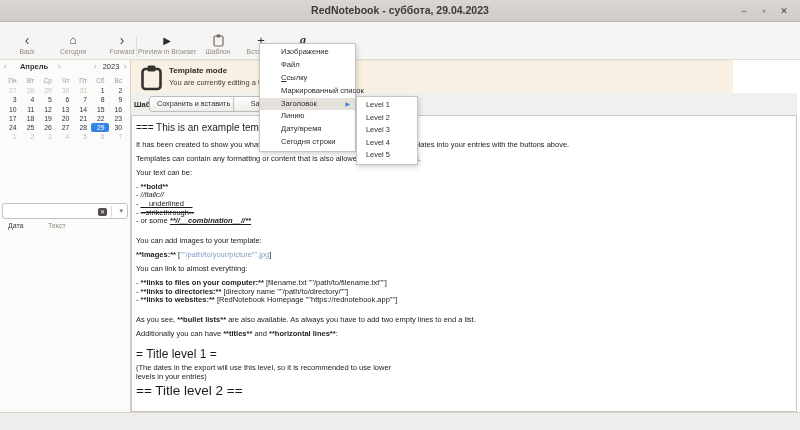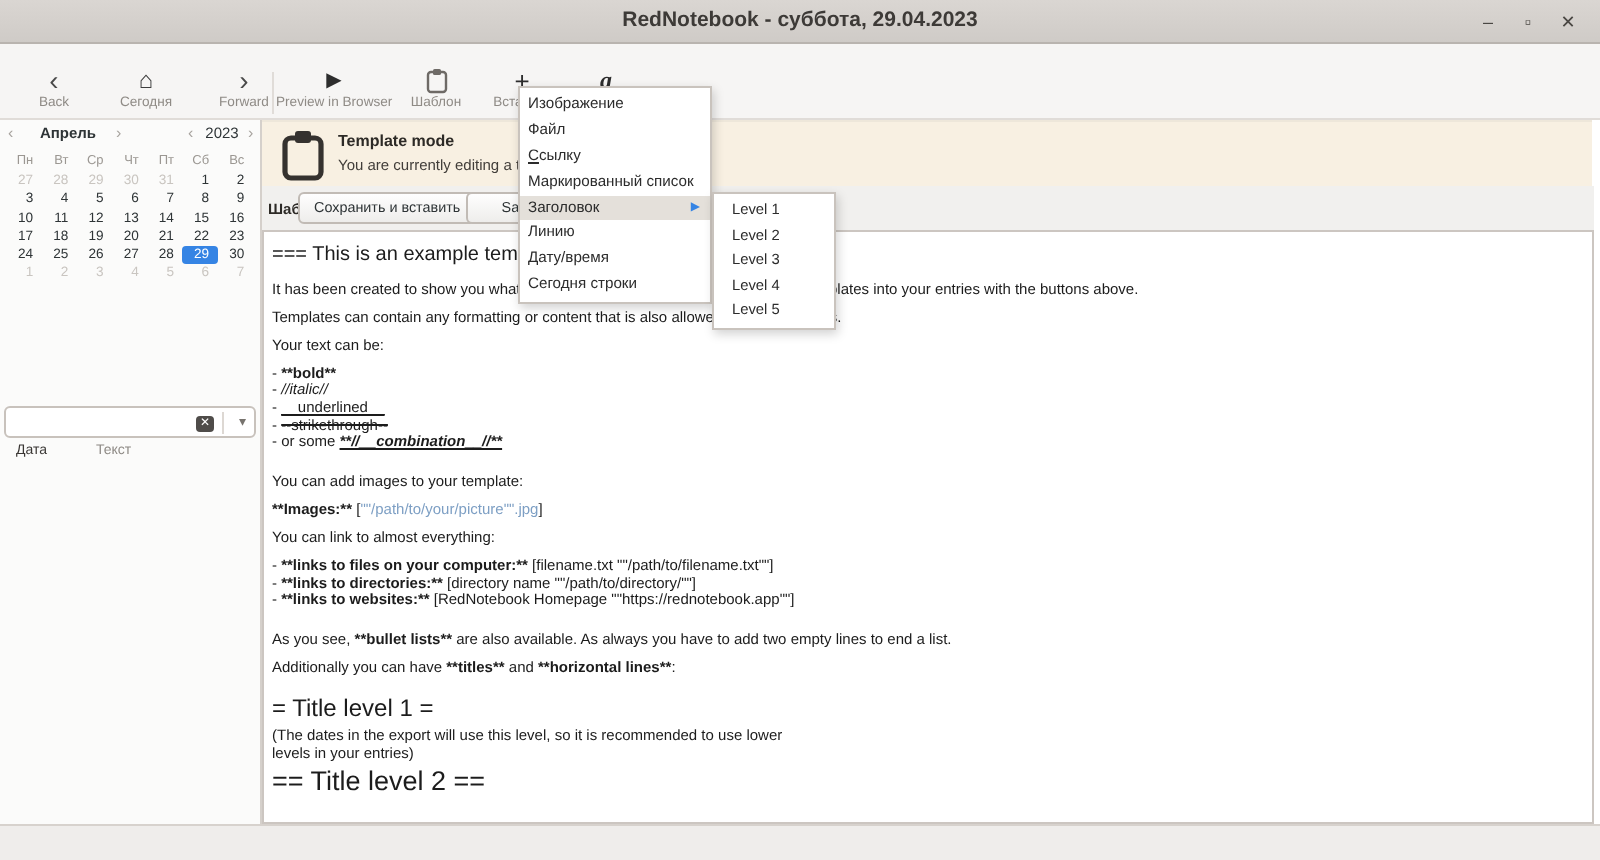--- a/index.html
+++ b/index.html
@@ -52,21 +52,21 @@
     border-radius:2px; color:#fff; font-size:6px; line-height:8px; text-align:center; }
   .entry-sep { position:absolute; right:15px; top:2px; width:1px; height:11px; background:#ddd8d3; }
   .combo-arrow { position:absolute; right:4px; top:3px; font-size:7px; color:#77736e; }
   .side-tabs { position:absolute; left:0; top:162px; width:130px; height:12px; }
   .side-tab { position:absolute; font-size:7px; }
   .tab-active { color:#3a3734; }
   .tab-inactive { color:#8f8b86; }
 
   
   .main-bg { position:absolute; left:131px; top:60px; width:669px; height:352px; background:#fff; }
-  .banner { position:absolute; left:131px; top:60px; width:665px; height:33px; background:#f8f0e2;
+  .banner { position:absolute; left:131px; top:60px; width:602px; height:33px; background:#f8f0e2;
     border-top:1px solid #eee7da; }
   .banner-title { position:absolute; left:38px; top:5px; font-size:8px; font-weight:bold; color:#2d2a26; }
   .banner-sub { position:absolute; left:38px; top:17px; font-size:7.5px; color:#413d39; }
   .banner-ic { position:absolute; left:9px; top:4px; }
   .actions { position:absolute; left:131px; top:93px; width:666px; height:22px; background:#f1f0ee; }
   .actions-label { position:absolute; left:3px; top:7px; font-size:7.5px; font-weight:bold; color:#2d2a26; }
   .act-btn { position:absolute; top:3px; height:16px; font-size:7.2px; color:#2e3436;
     background:linear-gradient(#fefefe,#eeedeb); border:1px solid #c1bbb5; border-radius:3px;
     padding:0 7px; line-height:14px; white-space:nowrap; }
   .btn-save-insert { left:18px; }
@@ -89,21 +89,21 @@
 
   .bottom-strip { position:absolute; left:0; bottom:0; width:800px; height:18px; background:#efedeb;
     border-top:1px solid #d7d2cd; }
 
   
   .popup { position:absolute; background:#fff; border:1px solid #c9c3bd;
     box-shadow:1px 2px 5px rgba(0,0,0,0.18); padding:2px 0; z-index:10; }
   .insert-menu { left:259px; top:43px; width:97px; }
   .submenu { left:356px; top:96px; width:62px; }
   .menu-item { position:relative; height:12.9px; line-height:12.9px; font-size:7.6px; color:#2c2c2c;
-    padding-left:4px; white-space:nowrap; }
+    padding-left:21px; white-space:nowrap; }
   .submenu .menu-item { height:12.6px; line-height:12.6px; font-size:7.4px; padding-left:9px; }
   .menu-item.hl { background:#e4e0da; }
   .sub-arrow { position:absolute; right:5px; top:0; font-size:6px; color:#3584e4; }
 </style>
 </head>
 <body>
 
 <div class="window">
 
   <div class="titlebar">

